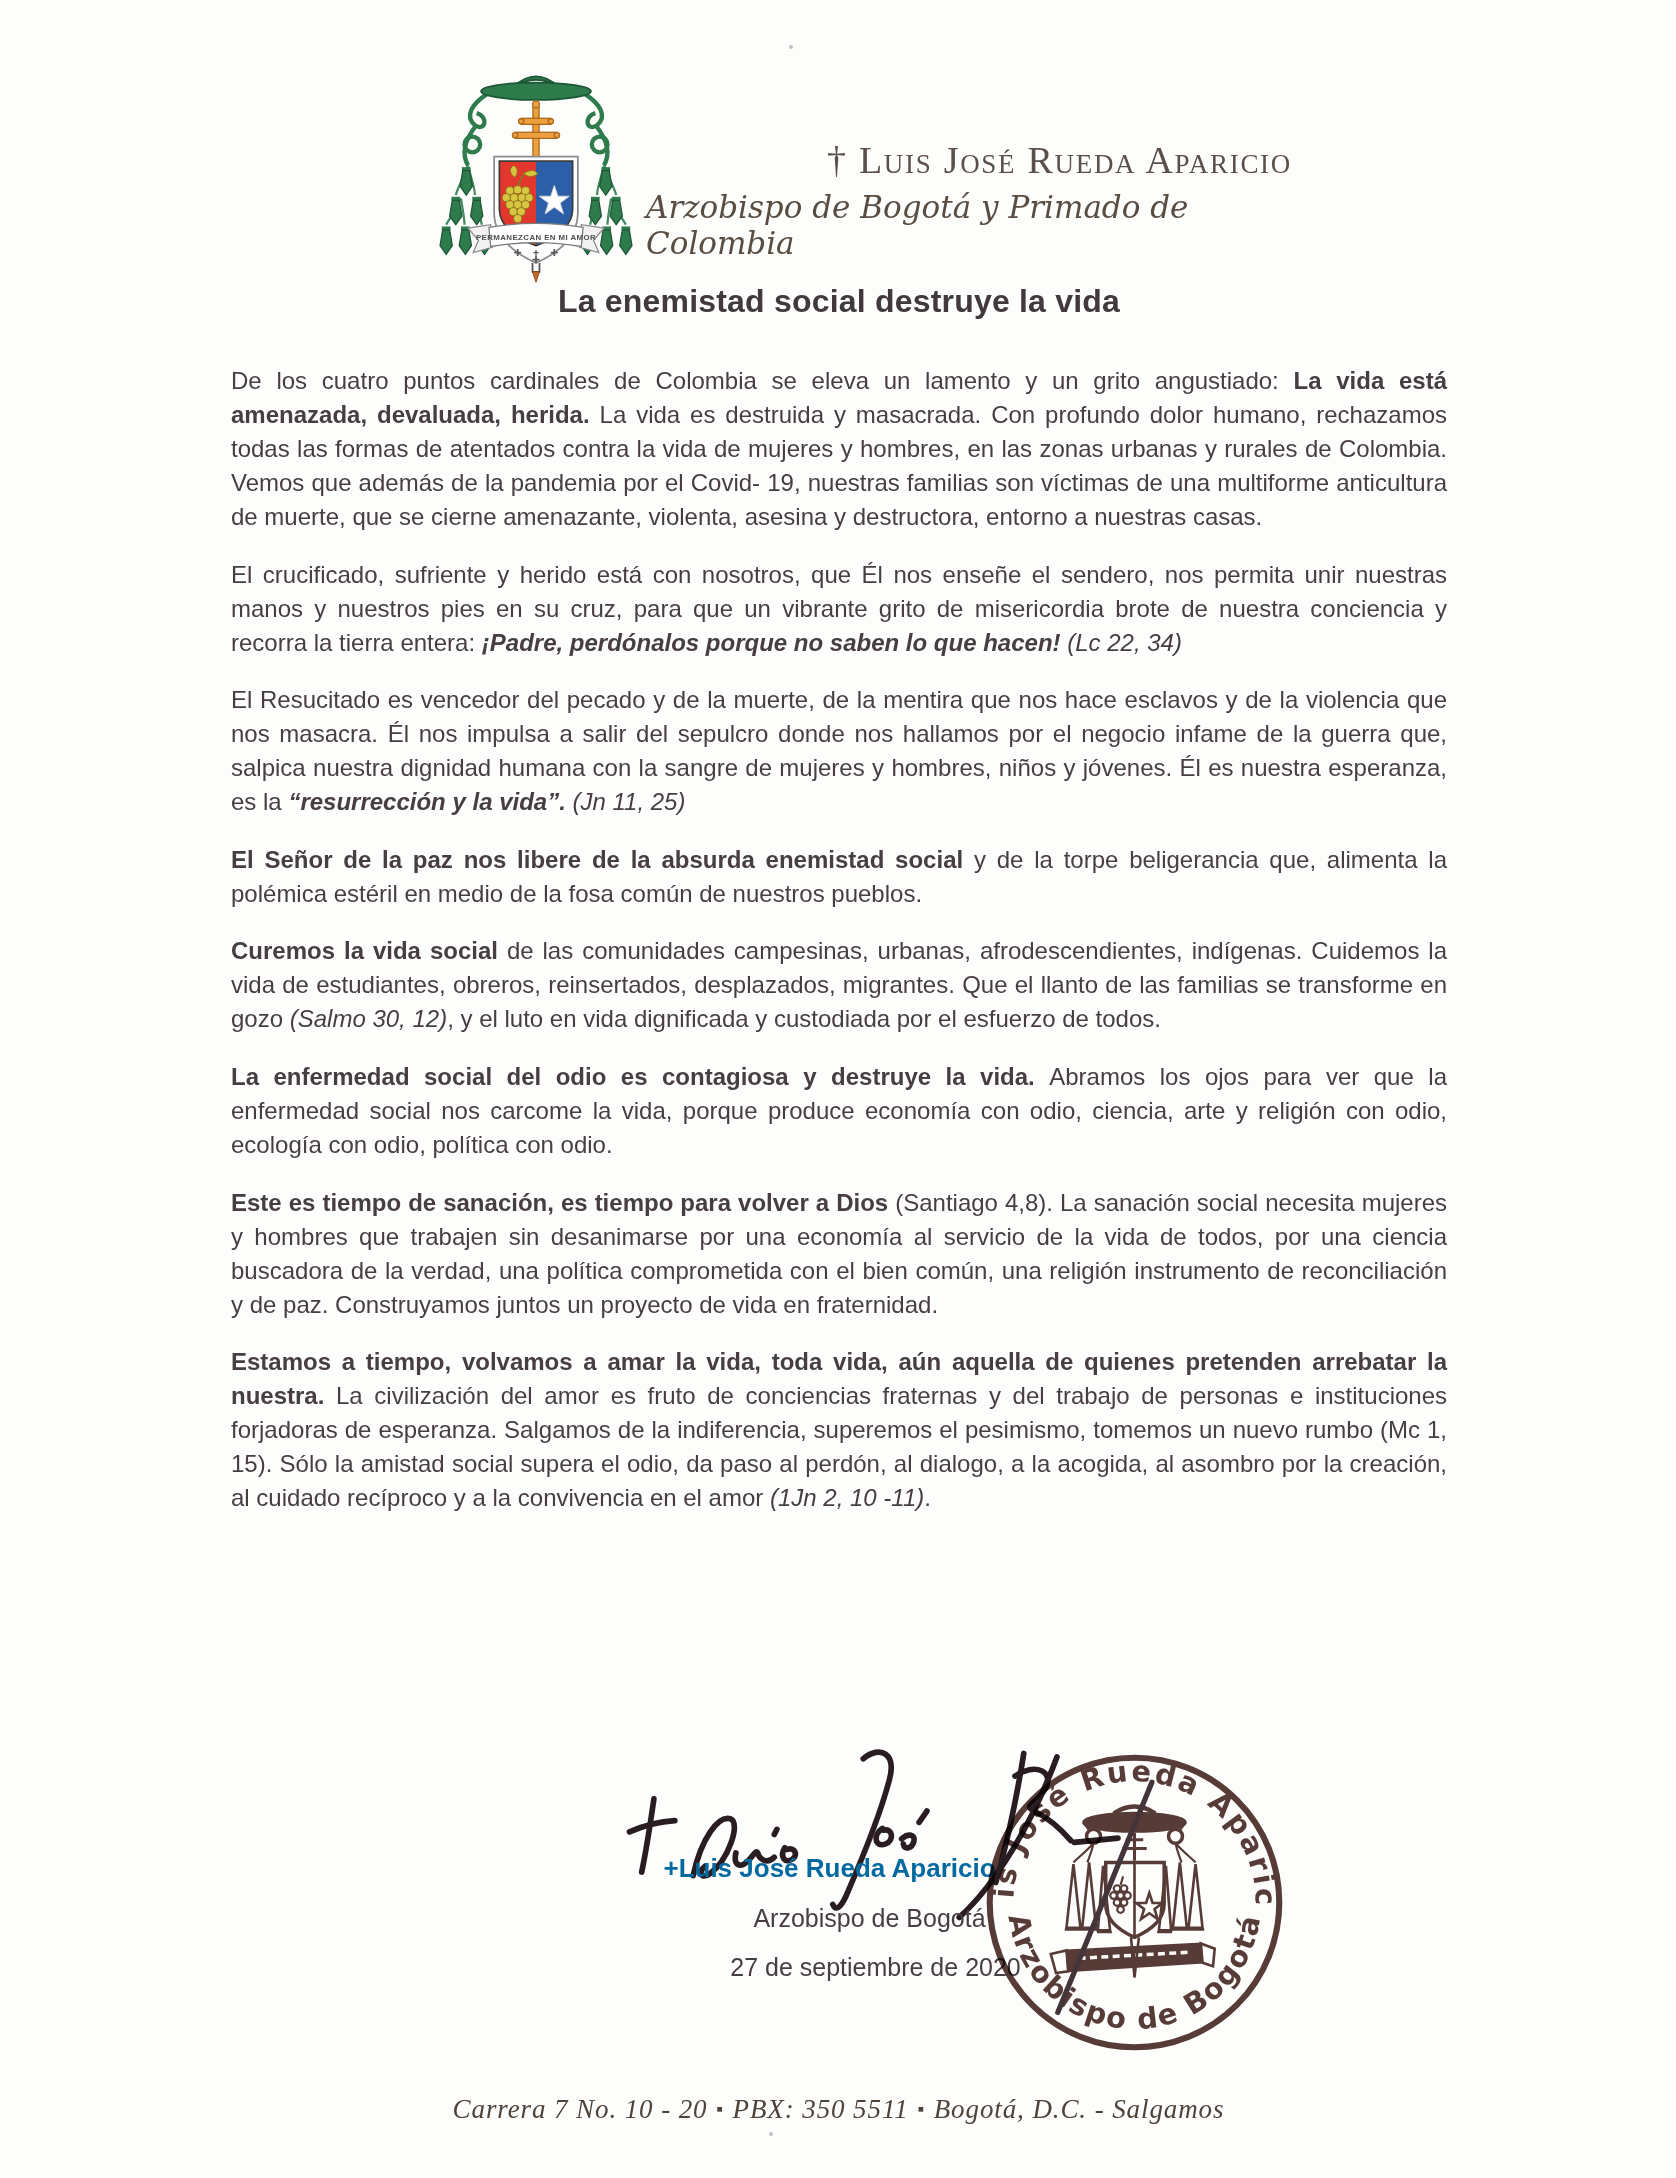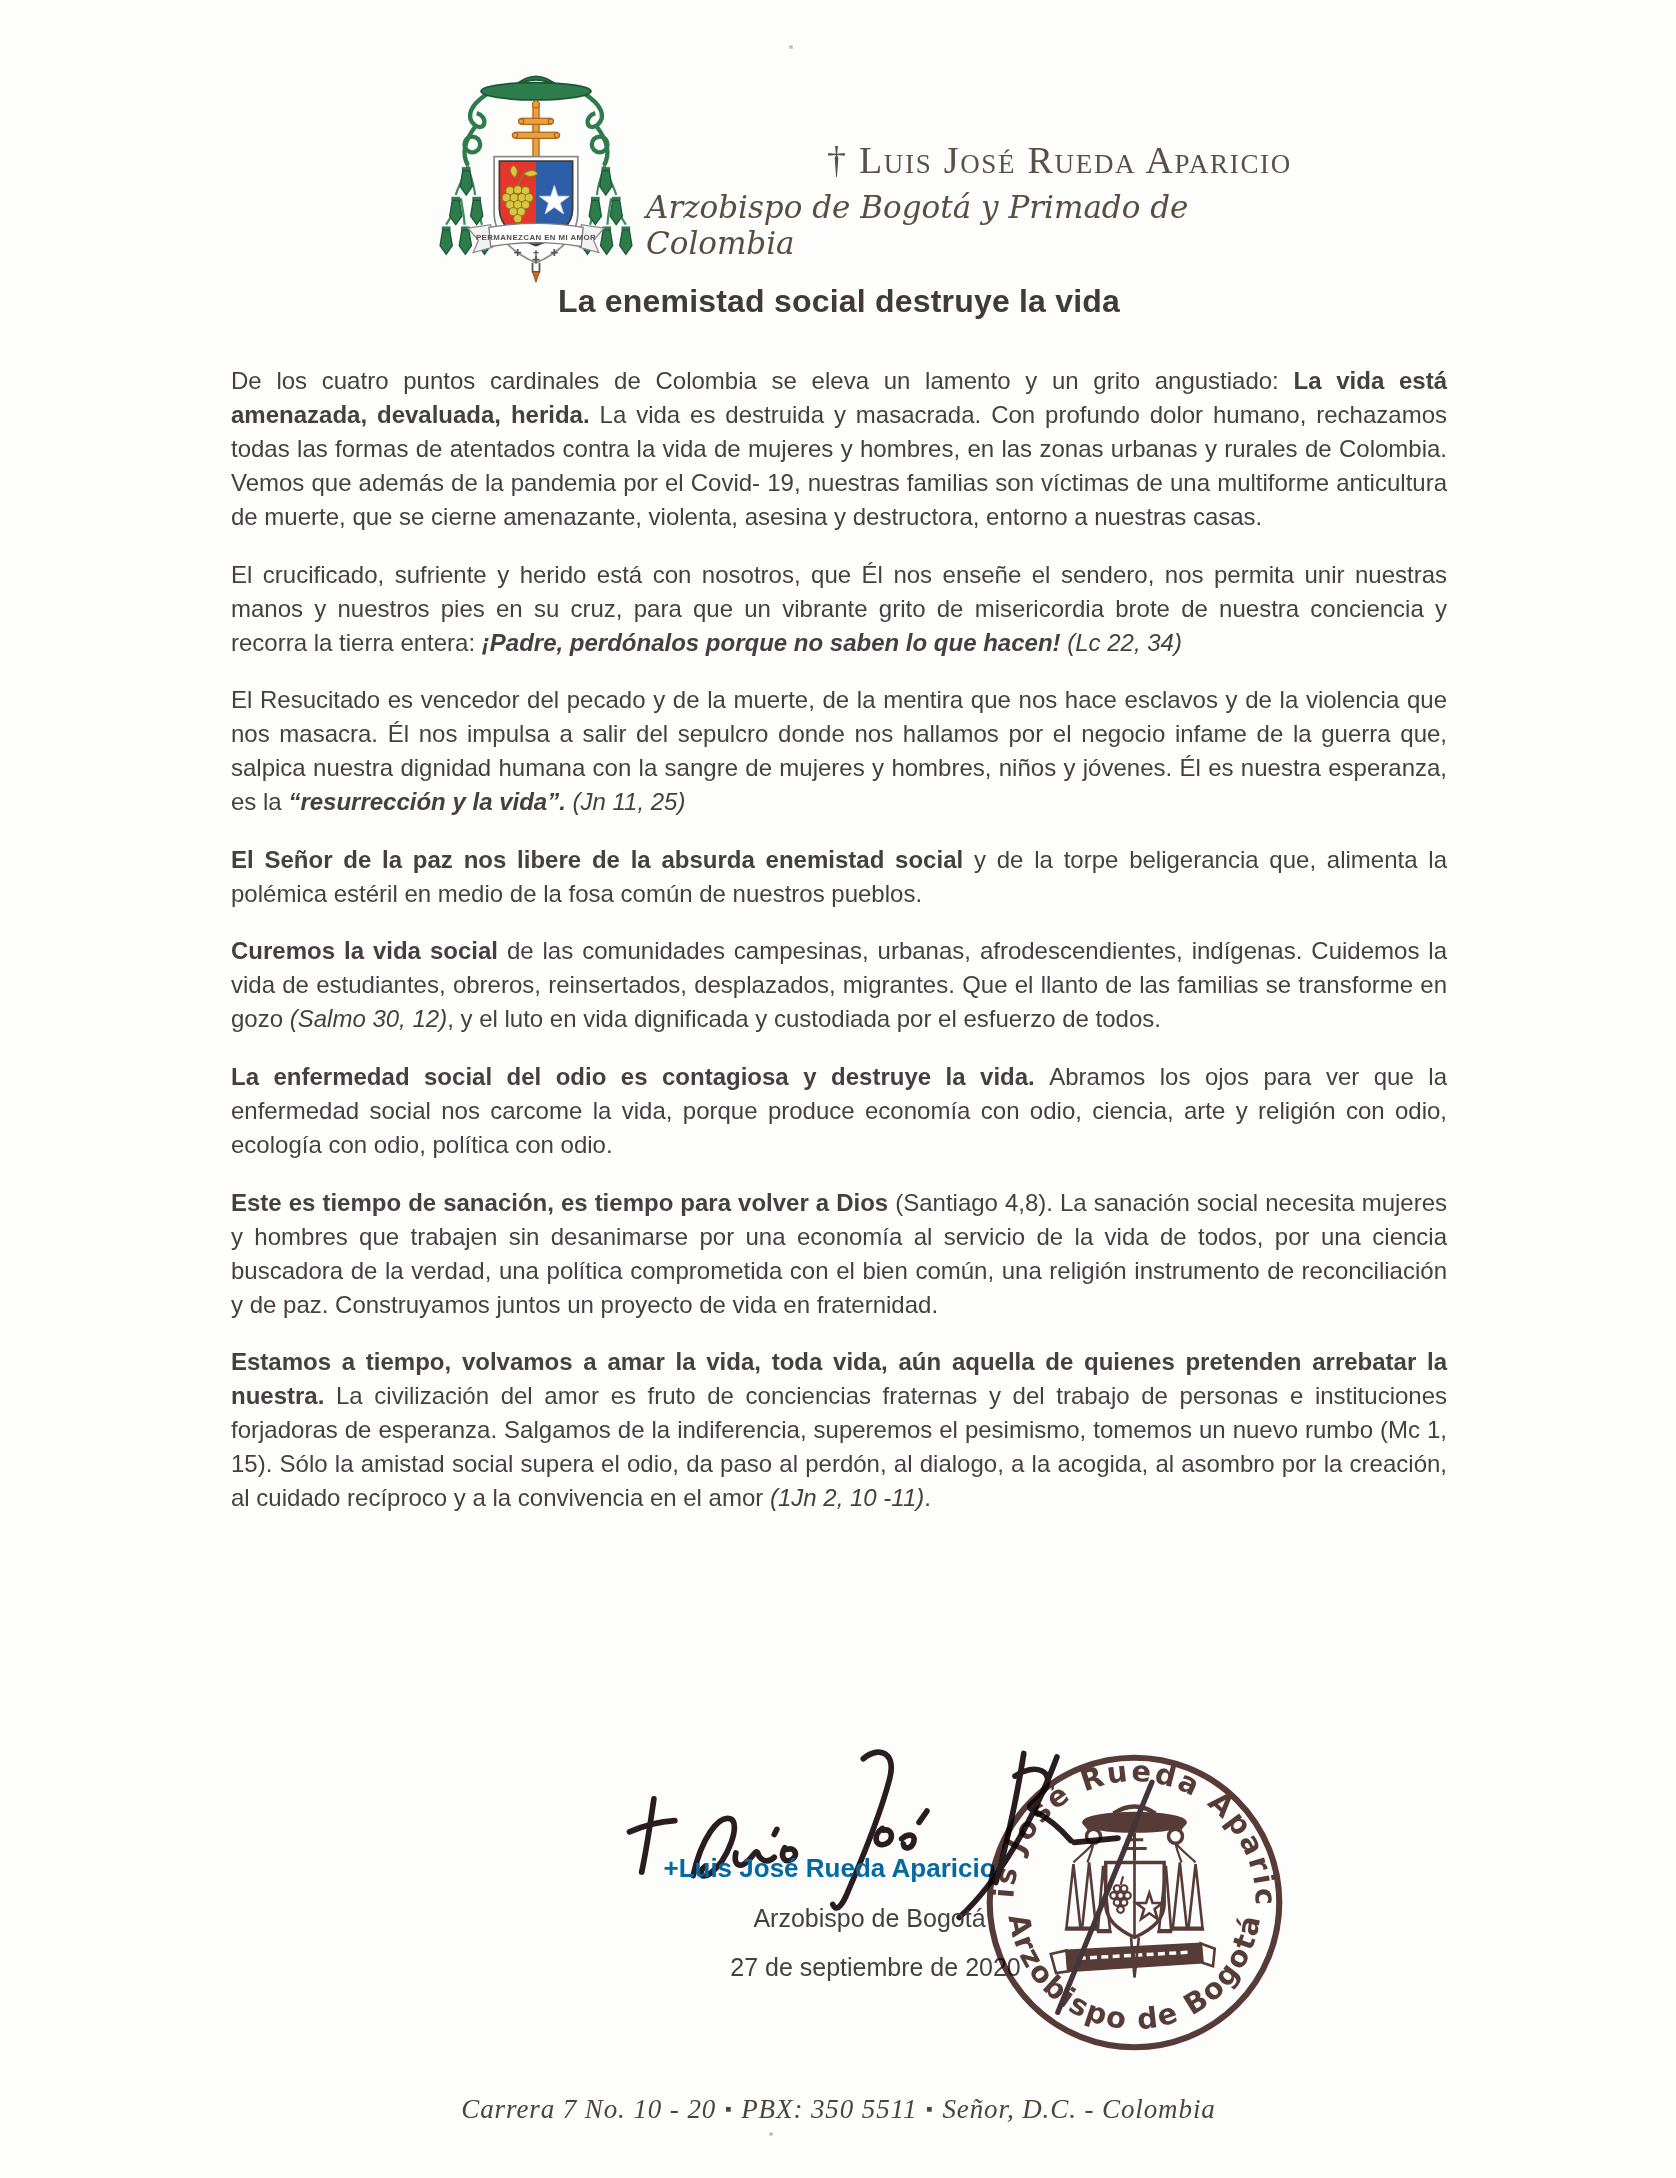--- a/index.html
+++ b/index.html
@@ -256,20 +256,20 @@
       <path d="M 80,235 L 98,231 L 100,255 L 86,257 Z M 252,223 L 268,229 L 266,249 L 254,245 Z" stroke-width="3"></path>
       <path d="M 112,240 L 238,233" stroke="#fdfdfc" stroke-width="4" stroke-dasharray="8 5"></path>
 
       <path d="M 172,216 L 176,262 L 181,216" stroke-width="3"></path>
 
       <path d="M 88,302 L 196,38" stroke="#35252b" stroke-width="6" stroke-linecap="round"></path>
     </g>
   </svg>
 
   <div class="footer">
-    <span>Carrera 7 No. 10 - 20</span><span class="sq">▪</span><span>PBX: 350 5511</span><span class="sq">▪</span><span>Señor, D.C. - Colombia</span>
+    <span>Carrera 7 No. 10 - 20</span><span class="sq">▪</span><span>PBX: 350 5511</span><span class="sq">▪</span><span>Bogotá, D.C. - Salgamos</span>
   </div>
 
   <div class="speck" style="left:789px; top:45px;"></div>
   <div class="speck" style="left:769px; top:2132px;"></div>
 
 </div>
 
 
 </body></html>

